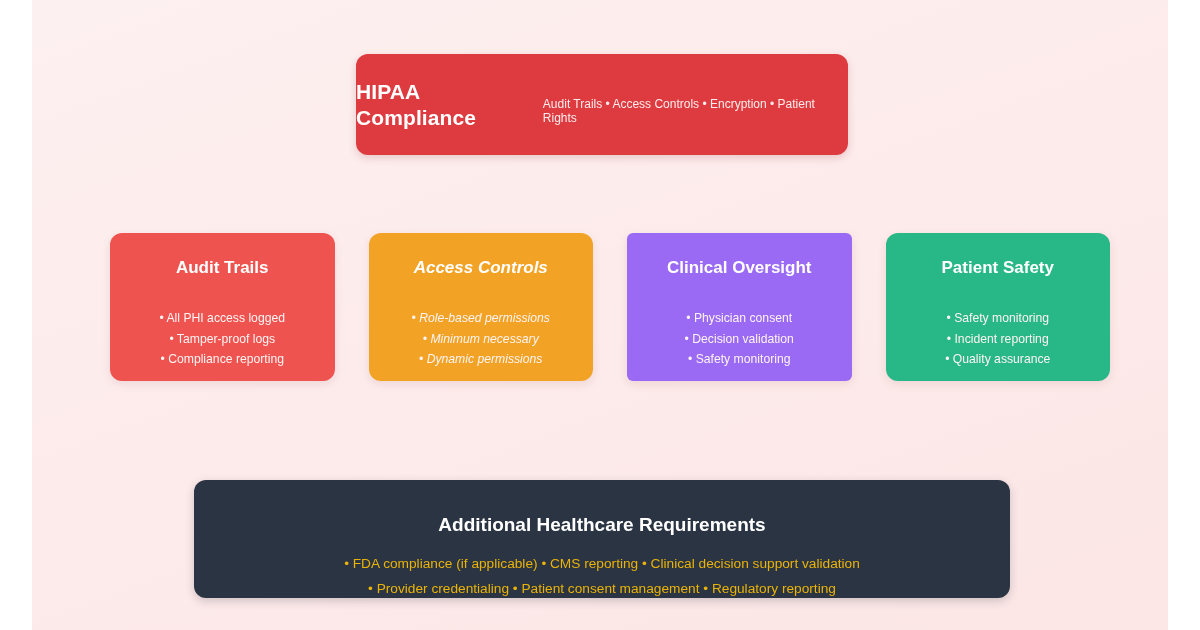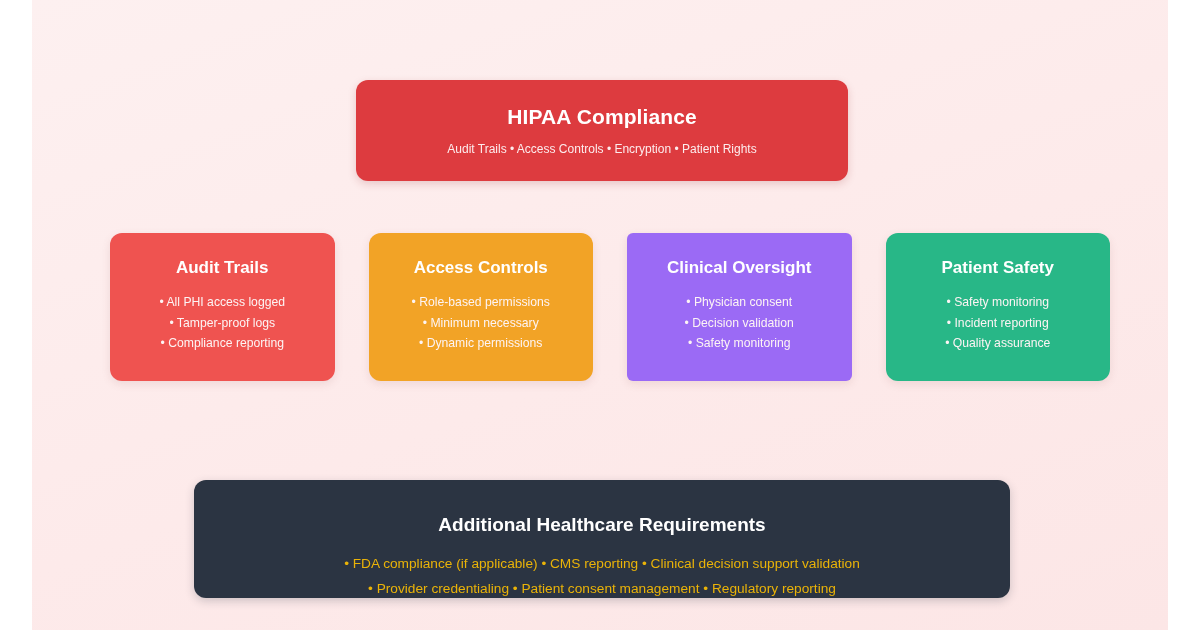--- a/index.html
+++ b/index.html
@@ -24,28 +24,27 @@
     width: 1136px;
     height: 630px;
     background: linear-gradient(160deg, #fdf0f0 0%, #fdeaea 55%, #fce6e6 100%);
     overflow: hidden;
   }
 
   
   .banner {
     position: absolute;
     left: 324px;
-    top: 80px;
+    top: 54px;
     width: 492px;
     height: 101px;
     border-radius: 12px;
     background: #dd3b3f;
     color: #ffffff;
     display: flex;
-    flex-direction: column;
     align-items: center;
     justify-content: center;
     box-shadow: 0 3px 9px rgba(140, 30, 35, 0.18);
   }
   .banner-title {
     font-size: 21px;
     font-weight: bold;
     letter-spacing: 0.1px;
     line-height: 1.2;
   }
@@ -79,21 +78,21 @@
     box-shadow: 0 3px 9px rgba(150, 90, 90, 0.14);
   }
   .card-title {
     font-size: 17px;
     font-weight: bold;
     line-height: 1.2;
     text-align: center;
   }
   .card-list {
     list-style: none;
-    margin-top: 14px;
+    margin-top: 30px;
     text-align: center;
   }
   .card-list li {
     font-size: 12.2px;
     line-height: 20.5px;
     color: #fdf4f4;
     white-space: nowrap;
   }
 
   
@@ -142,21 +141,21 @@
 
     <article class="card" style="background: rgb(239, 83, 80);">
       <div class="card-title">Audit Trails</div>
       <ul class="card-list">
         <li>• All PHI access logged</li>
         <li>• Tamper-proof logs</li>
         <li>• Compliance reporting</li>
       </ul>
     </article>
 
-    <article class="card" style="background: rgb(242, 163, 38);">
+    <article class="card" style="background: rgb(242, 163, 38); font-style: italic;">
       <div class="card-title">Access Controls</div>
       <ul class="card-list">
         <li>• Role-based permissions</li>
         <li>• Minimum necessary</li>
         <li>• Dynamic permissions</li>
       </ul>
     </article>
 
     <article class="card" style="background: rgb(155, 106, 245); border-radius: 6px;">
       <div class="card-title">Clinical Oversight</div>

